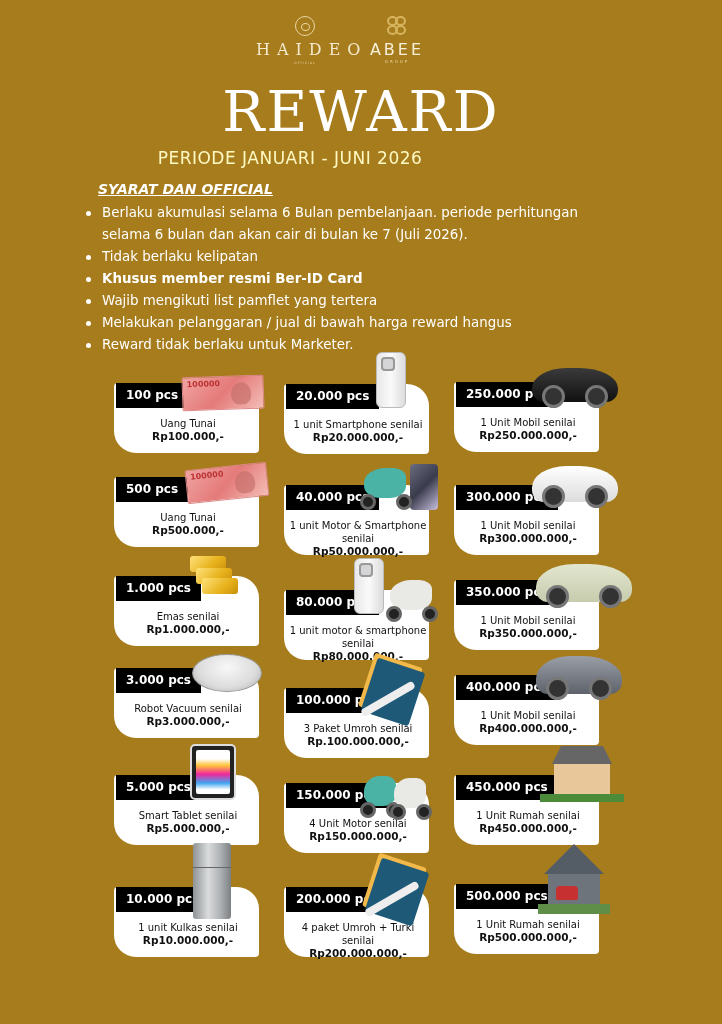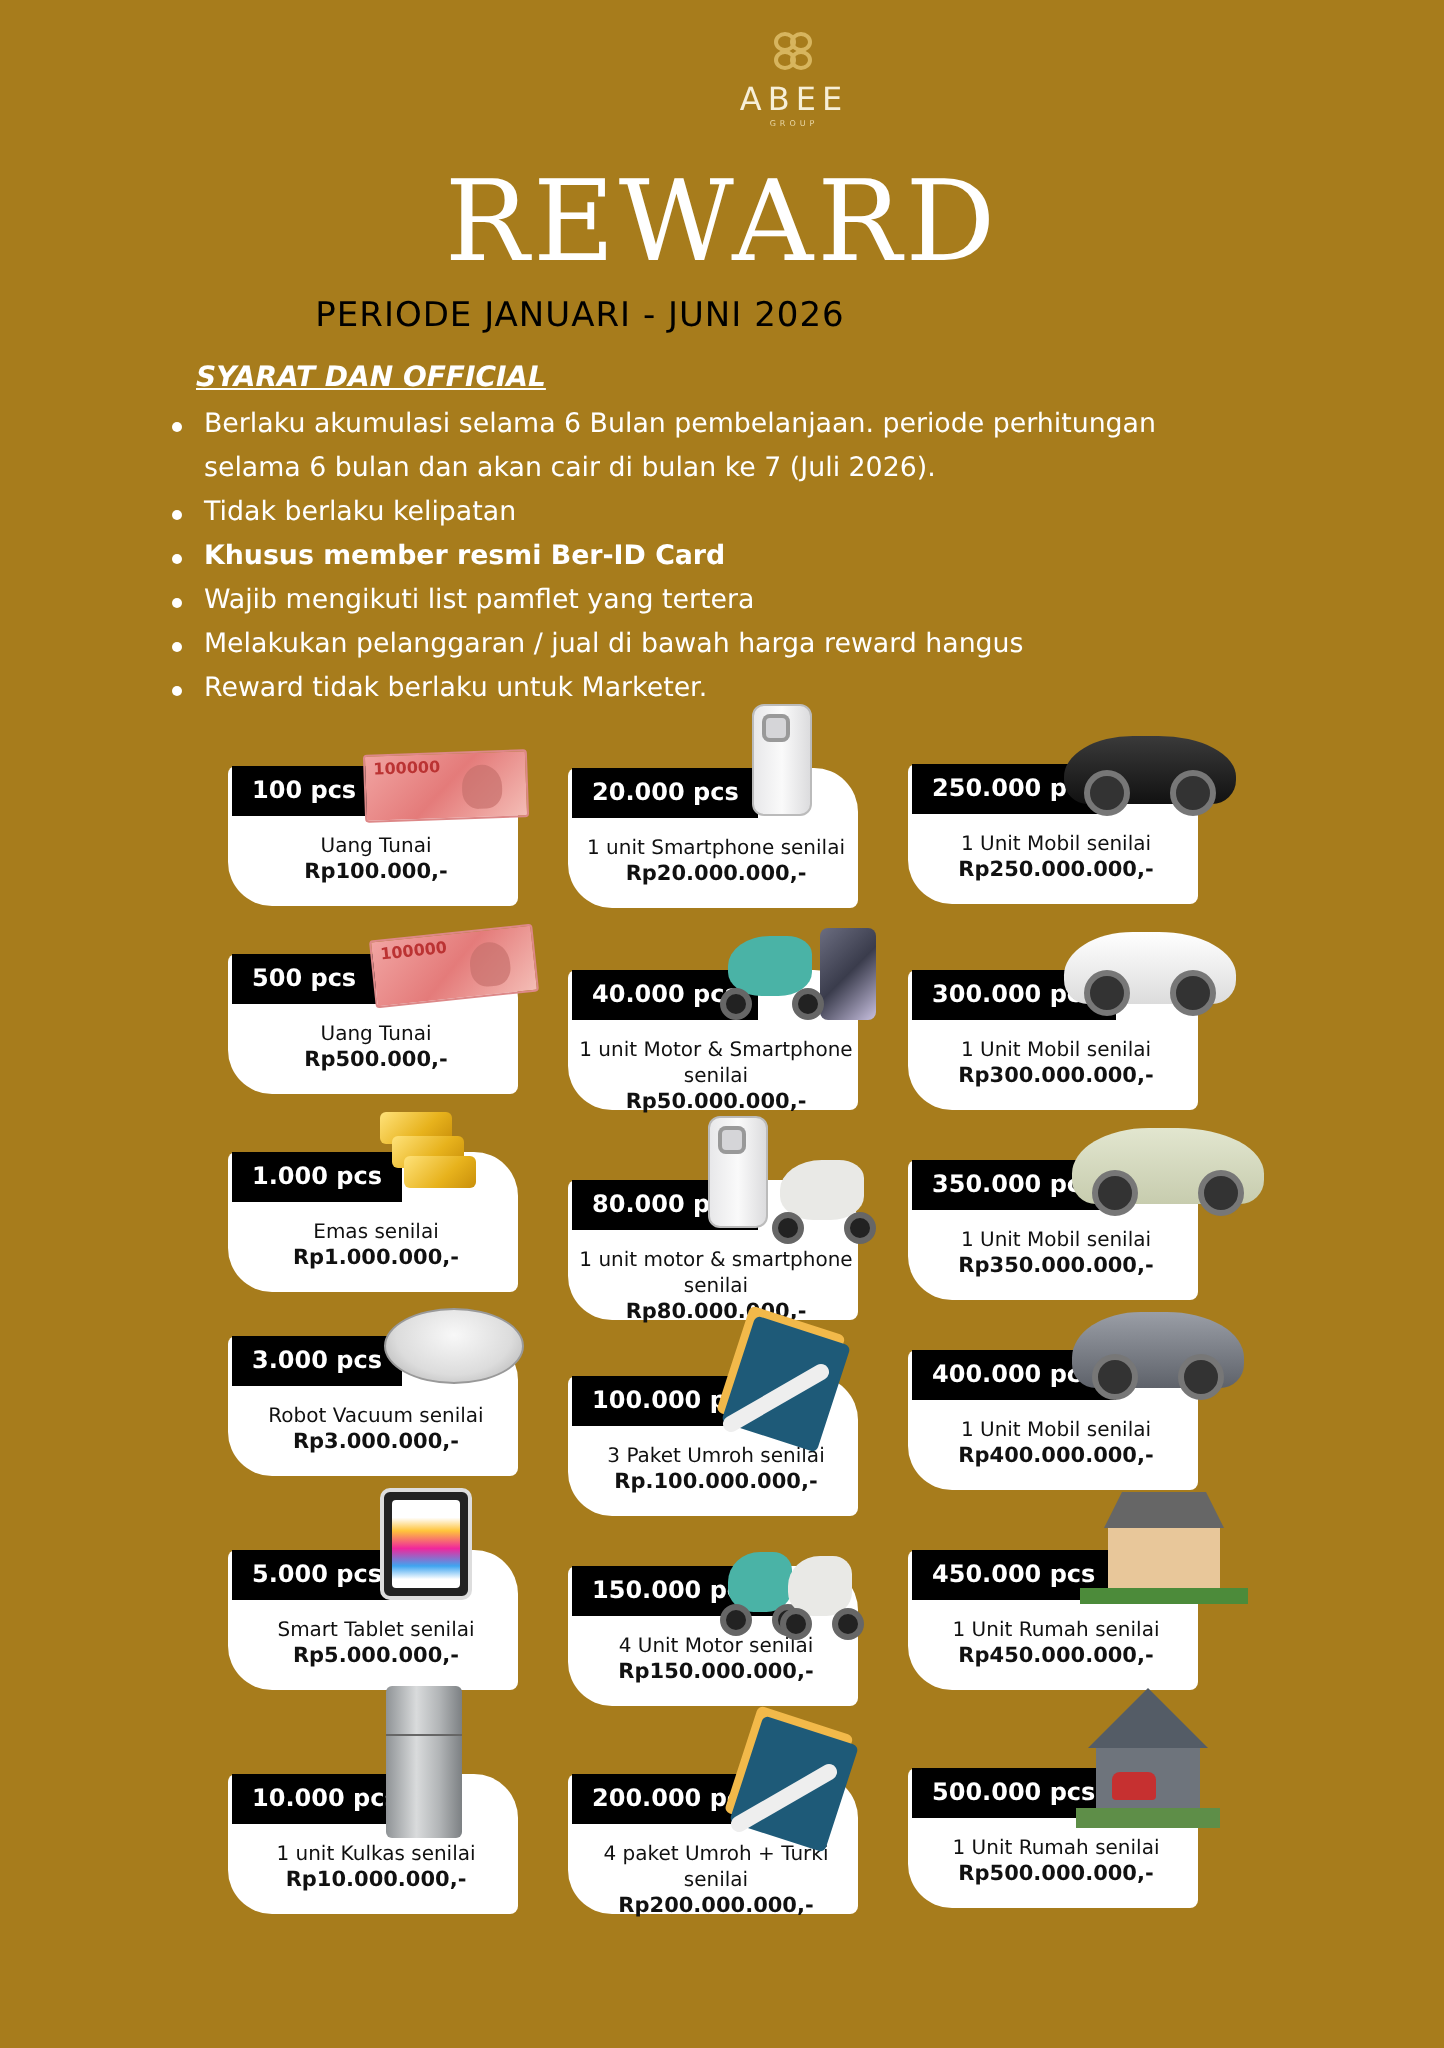--- a/index.html
+++ b/index.html
@@ -33,21 +33,21 @@
   .abee-name { font-family: "DejaVu Sans", sans-serif; font-size: 16px; letter-spacing: 3px; color: #F7EFD8; font-weight: 400; }
   .abee-sub { font-size: 4px; letter-spacing: 2px; color: #E9D7A6; margin-top: 0; }
 
   .title {
     position: absolute; top: 80px; left: 0; width: 722px; text-align: center;
     font-family: "DejaVu Serif", serif; font-size: 56px; letter-spacing: 2px; color: #fff; font-weight: 400;
     line-height: 64px;
   }
   .period {
     position: absolute; top: 148px; left: 0; width: 580px; text-align: center;
-    font-size: 17px; letter-spacing: 0.5px; color: #000000;
+    font-size: 17px; letter-spacing: 0.5px; color: #fef9c3;
   }
   .terms-title {
     position: absolute; top: 181px; left: 98px;
     font-size: 14px; font-weight: bold; font-style: italic; text-decoration: underline; color: #fff;
   }
   .terms-list { position: absolute; top: 202px; left: 84px; width: 520px; list-style: none; }
   .terms-list li {
     position: relative; padding-left: 18px; font-size: 13.4px; line-height: 22px; color: #fff;
   }
   .terms-list li::before {
@@ -101,20 +101,25 @@
   .house2 { width: 72px; height: 70px; }
   .house2 .roof { position:absolute; left:6px; top:0; width:60px; height:30px; background:#545C66; clip-path: polygon(50% 0,100% 100%,0 100%); }
   .house2 .wall { position:absolute; left:10px; top:30px; width:52px; height:30px; background:#6E747C; }
   .house2 .car2 { position:absolute; left:18px; top:42px; width:22px; height:14px; background:#C63030; border-radius: 4px 4px 2px 2px; }
   .house2 .grass { position:absolute; left:0; bottom:0; width:72px; height:10px; background:#5E8E48; }
 </style>
 </head>
 <body>
 
 <div class="logos">
+  <div class="logo logo-haideo">
+    <div class="haideo-mark"></div>
+    <div class="haideo-name">HAIDEO</div>
+    <div class="haideo-sub">OFFICIAL</div>
+  </div>
   <div class="logo logo-abee">
     <div class="abee-mark">
       <span style="left:0;top:0"></span>
         <span style="left:8px;top:0"></span>
       <span style="left:0;top:9px"></span>
         <span style="left:8px;top:9px"></span>
     </div>
     <div class="abee-name">ABEE</div>
     <div class="abee-sub">GROUP</div>
   </div>

